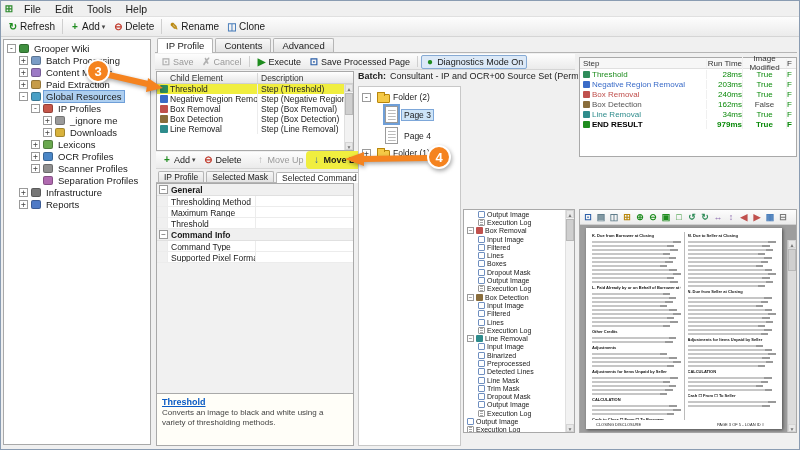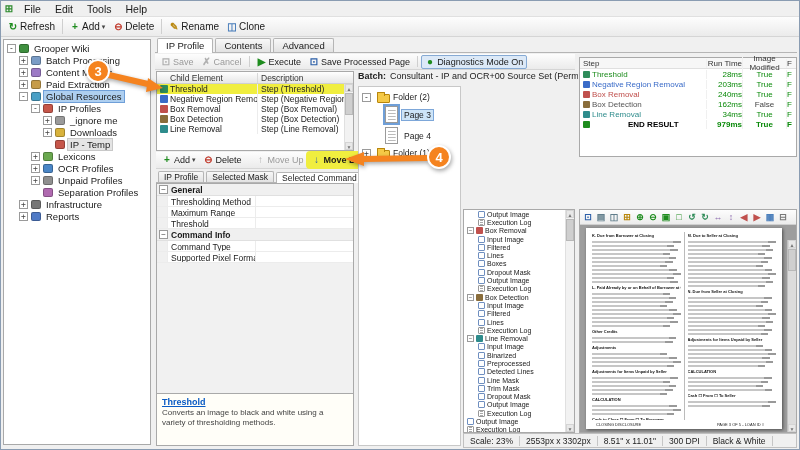--- a/index.html
+++ b/index.html
@@ -188,39 +188,34 @@
       <div class="trow" style="padding-left: 39px;">
         <span class="exp">+</span>
         <span class="ticon" style="background: rgb(154, 154, 154);"></span>
         <span class="tlabel">_ignore me</span>
       </div>
       <div class="trow" style="padding-left: 39px;">
         <span class="exp">+</span>
         <span class="ticon" style="background: rgb(216, 178, 60);"></span>
         <span class="tlabel">Downloads</span>
       </div>
-      <div class="trow dim" style="padding-left: 39px;">
-        <span class="exp noexp"></span>
-        <span class="ticon" style="background: rgb(198, 86, 74);"></span>
-        <span class="tlabel">IP - Temp</span>
-      </div>
       <div class="trow" style="padding-left: 27px;">
         <span class="exp">+</span>
         <span class="ticon" style="background: rgb(106, 168, 79);"></span>
         <span class="tlabel">Lexicons</span>
       </div>
       <div class="trow" style="padding-left: 27px;">
         <span class="exp">+</span>
         <span class="ticon" style="background: rgb(74, 134, 198);"></span>
         <span class="tlabel">OCR Profiles</span>
       </div>
       <div class="trow" style="padding-left: 27px;">
         <span class="exp">+</span>
         <span class="ticon" style="background: rgb(143, 143, 143);"></span>
-        <span class="tlabel">Unpaid Profiles</span>
+        <span class="tlabel">Scanner Profiles</span>
       </div>
       <div class="trow" style="padding-left: 27px;">
         <span class="exp noexp"></span>
         <span class="ticon" style="background: rgb(176, 106, 176);"></span>
         <span class="tlabel">Separation Profiles</span>
       </div>
       <div class="trow" style="padding-left: 15px;">
         <span class="exp">+</span>
         <span class="ticon" style="background: rgb(119, 119, 119);"></span>
         <span class="tlabel">Infrastructure</span>
@@ -565,21 +560,21 @@
             <span class="ricon" style="background: rgb(46, 140, 140);"></span>
             <span style="color: rgb(46, 140, 140);">Line Removal</span>
           </span>
           <span class="rtime">34ms</span>
           <span class="rmod" style="color: rgb(10, 138, 10);">True</span>
           <span class="rex">F</span>
         </div>
         <div class="rrow bold">
           <span class="rstep">
             <span class="ricon" style="background: rgb(30, 140, 30);"></span>
-            <span style="color: rgb(0, 0, 0); margin-left: 36px;">END RESULT</span>
+            <span style="color: rgb(0, 0, 0);">END RESULT</span>
           </span>
           <span class="rtime">979ms</span>
           <span class="rmod" style="color: rgb(10, 138, 10);">True</span>
           <span class="rex">F</span>
         </div>
       </div>
   </div>
 
   <div id="viewer">
     <div class="vtb" id="vtools">
@@ -693,27 +688,20 @@
       </div>
       <div class="vscroll2">
           <span class="sb-a">▲</span>
           <span class="sb-t"></span>
           <span class="sb-f"></span>
           <span class="sb-a">▼</span>
         </div>
     </div>
   </div>
 
-  <div id="status">
-      <span class="sseg">Scale: 23%</span>
-      <span class="sseg">2553px x 3302px</span>
-      <span class="sseg">8.51" x 11.01"</span>
-      <span class="sseg">300 DPI</span>
-      <span class="sseg">Black &amp; White</span>
-    </div>
 
   <svg class="overlay" width="800" height="450" viewBox="0 0 800 450">
     <g style="filter:drop-shadow(1px 2px 2px rgba(0,0,0,.35));">
       <line x1="108" y1="74" x2="147" y2="83" stroke="#f5831f" stroke-width="6" stroke-linecap="round"></line>
       <polygon points="162,87 147,77 145,91" fill="#f5831f"></polygon>
       <circle cx="97" cy="70" r="11" fill="#f5831f" stroke="#ffffff" stroke-width="2"></circle>
       <text x="97" y="75" text-anchor="middle" font-size="13" font-weight="bold" fill="#ffffff">3</text>
     </g>
     <g style="filter:drop-shadow(1px 2px 2px rgba(0,0,0,.35));">
       <line x1="427" y1="157" x2="362" y2="158" stroke="#f5831f" stroke-width="6" stroke-linecap="round"></line>

